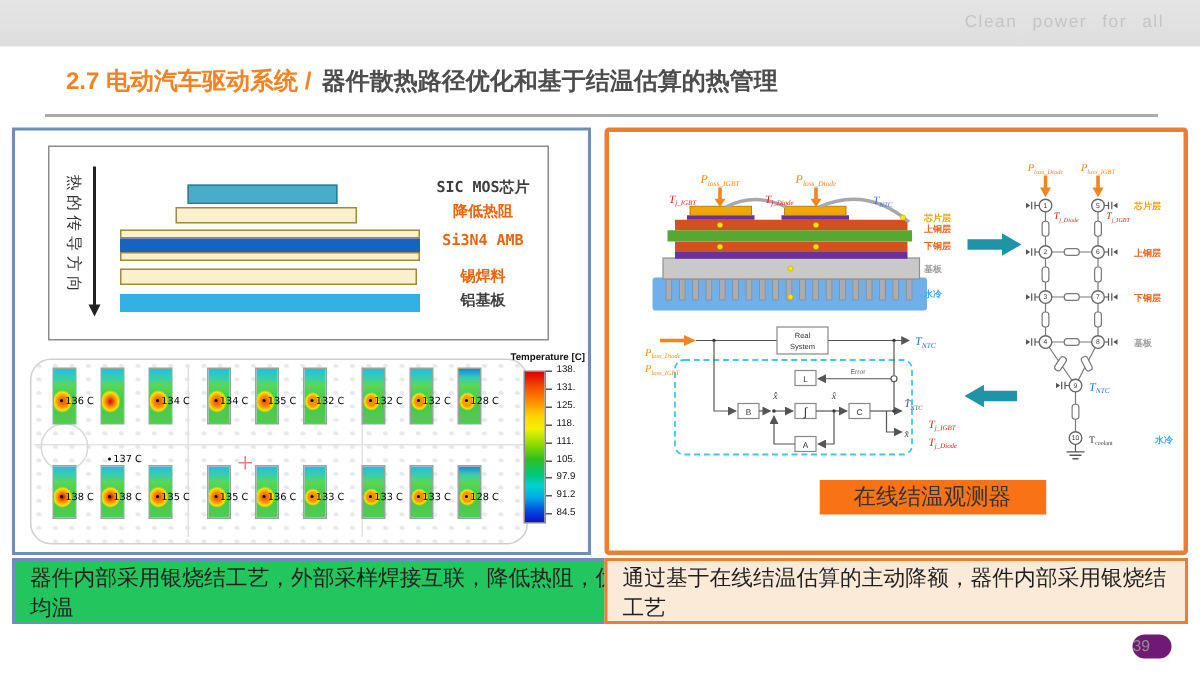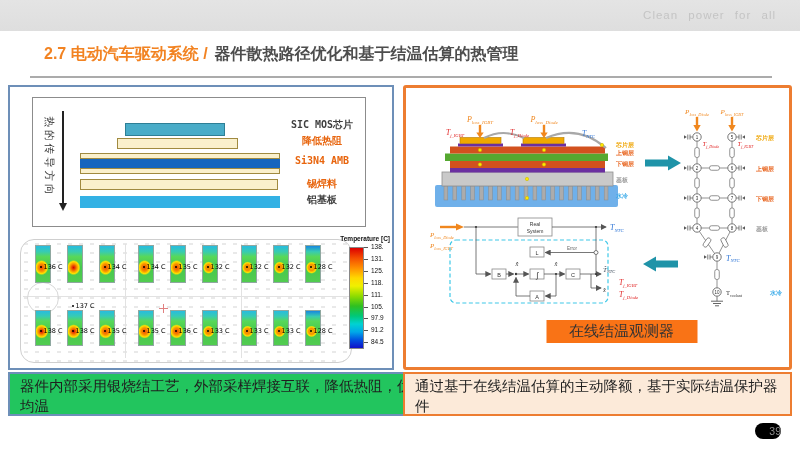--- a/index.html
+++ b/index.html
@@ -51,22 +51,22 @@
   .cb-title{position:absolute;left:268px;top:2px;width:110px;text-align:right;font-size:6.5px;font-weight:bold;color:#111;}
   .cb-tick-line{position:absolute;left:352px;width:4px;height:1px;background:#555;}
   .cb-tick{position:absolute;left:359px;width:22px;font-size:6.5px;color:#111;}
   
   .capL{position:absolute;left:8px;top:372px;width:430px;height:44px;background:#22c55e;border:2px solid #6d8fb8;
         box-sizing:border-box;padding:3px 10px;font-size:14.5px;line-height:1.35;color:#1f1f1f;}
   .capR{position:absolute;left:403px;top:372px;width:389px;height:44px;background:#fcead9;border:2px solid #ed7d31;
         box-sizing:border-box;padding:3px 10px;font-size:14.5px;line-height:1.35;color:#1f1f1f;}
   .obs-caption{position:absolute;left:50%;top:232px;transform:translateX(-50%);background:#f97316;
         padding:2px 23px;font-size:15px;color:#333;white-space:nowrap;margin-left:24px;}
-  .badge{position:absolute;left:755px;top:423px;width:26px;height:16px;border-radius:8px;background:#000000;
-        color:#909090;font-size:10.5px;text-align:right;line-height:16px;}
+  .badge{position:absolute;left:755px;top:423px;width:26px;height:16px;border-radius:8px;background:#701a75;
+        color:#909090;font-size:10.5px;text-align:left;line-height:16px;}
   
   .phys{font-family:"Liberation Serif","DejaVu Serif",serif;font-style:italic;}
   .phys-up{font-family:"Liberation Serif","DejaVu Serif",serif;}
   .orange{fill:#f0871e;} .red{fill:#e02020;} .blue{fill:#2e75d6;} .dark{fill:#3a4a5a;}
   .cjk{font-family:"Liberation Sans","DejaVu Sans",sans-serif;}
   .rp-svg{position:absolute;left:0;top:0;}
 </style>
 </head>
 <body>
 
@@ -407,14 +407,14 @@
     <path d="M150,186 V208 H139.5" fill="none" stroke="#555" marker-end="url(#ar)"></path>
     <path d="M124,208 H110 V189.5" fill="none" stroke="#555" marker-end="url(#ar)"></path>
     <text x="213" y="197" class="phys red" font-size="7.5"><tspan>T</tspan><tspan dy="1.8" font-size="62%">j_IGBT</tspan></text>
     <text x="213" y="209" class="phys red" font-size="7.5"><tspan>T</tspan><tspan dy="1.8" font-size="62%">j_Diode</tspan></text>
   </g>
 </svg>
   <div class="obs-caption">在线结温观测器</div>
 </div>
 
 <div class="capL">器件内部采用银烧结工艺，外部采样焊接互联，降低热阻，优化均温</div>
-<div class="capR">通过基于在线结温估算的主动降额，基于实际结温保护器件</div>
+<div class="capR">通过基于在线结温估算的主动降额，器件内部采用银烧结工艺</div>
 <div class="badge">39</div>
 
 </body></html>

